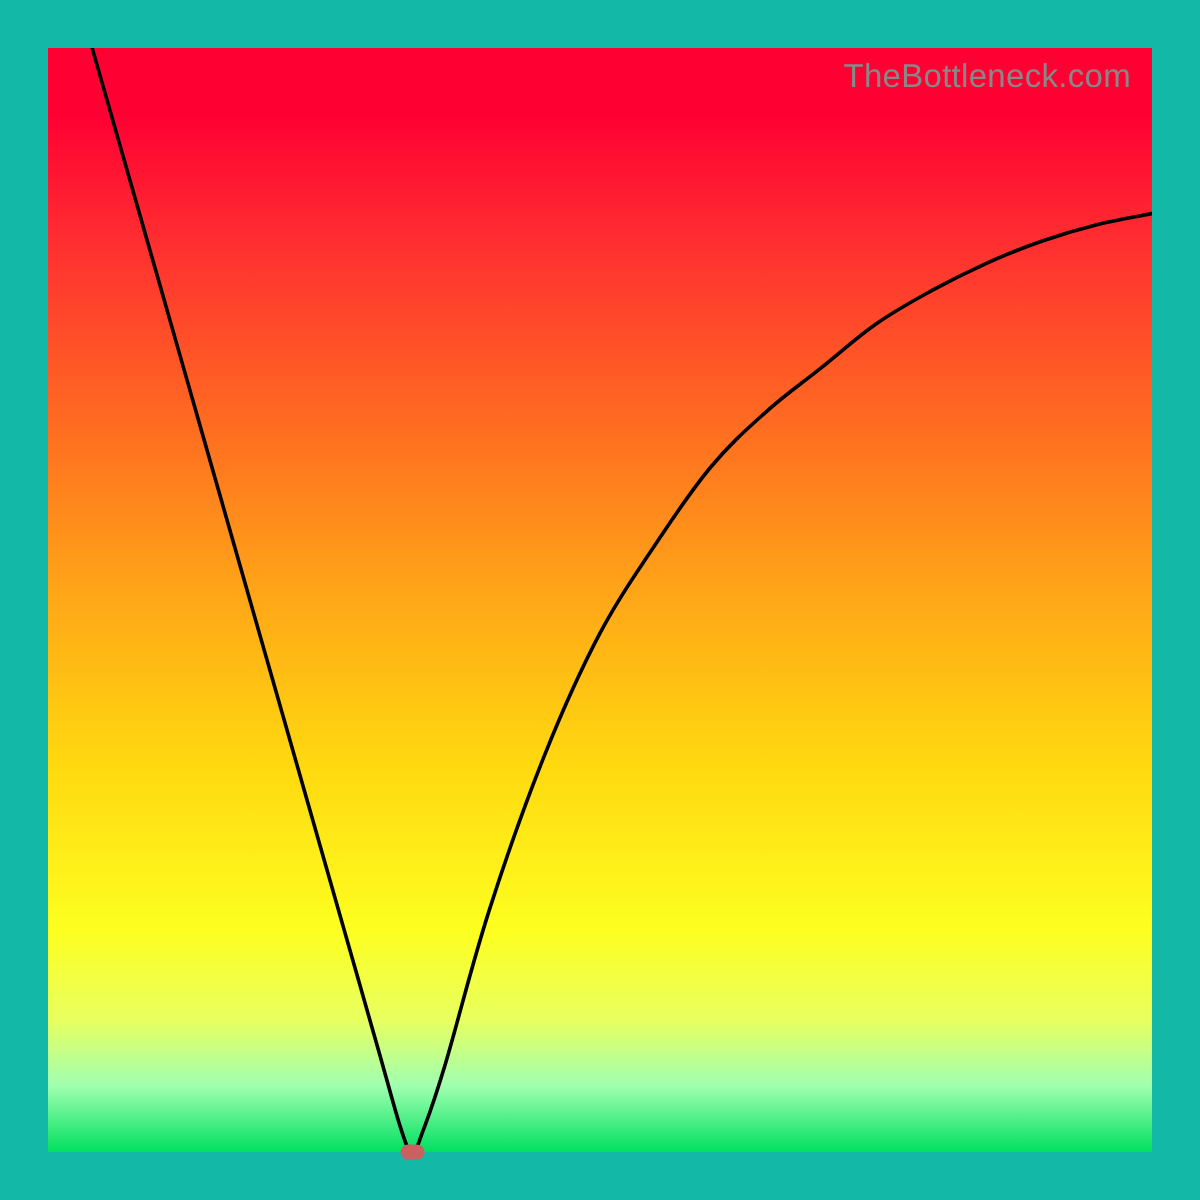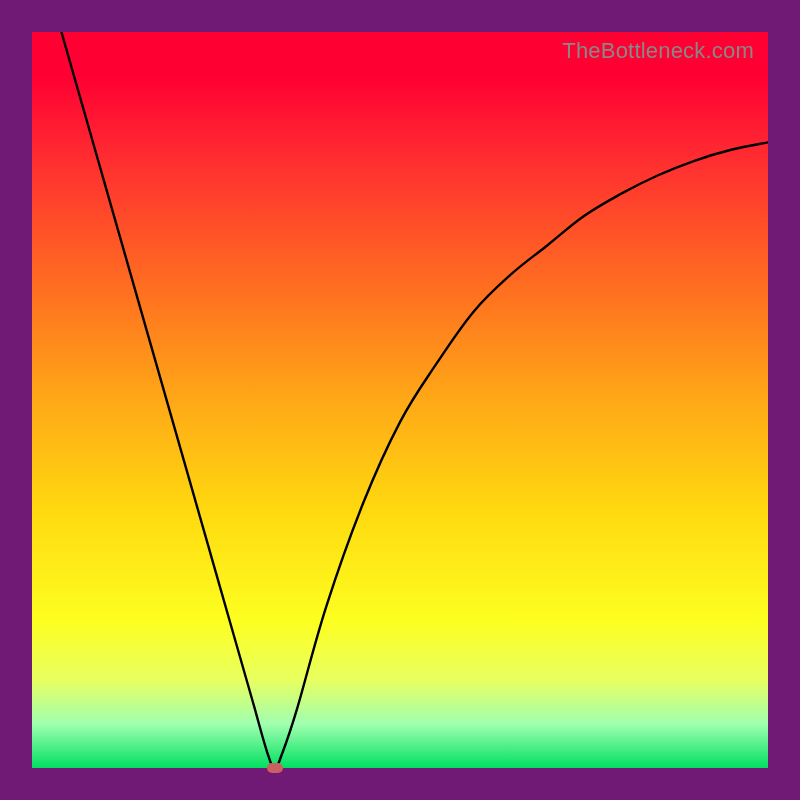--- a/index.html
+++ b/index.html
@@ -1,17 +1,17 @@
 <!DOCTYPE html>
 <html><head>
 <meta charset="utf-8">
 <style>
   * { margin: 0; padding: 0; box-sizing: border-box; }
   body { width: 800px; height: 800px; background: #000; position: relative; font-family: Arial, sans-serif; }
-  .outer { width: 800px; height: 800px; background: #701a75; position: relative; }
+  .outer { width: 800px; height: 800px; background: #14b8a6; position: relative; }
   .plot-area {
     position: absolute;
     left: 32px;
     top: 32px;
     width: 736px;
     height: 736px;
     background: linear-gradient(to bottom,
       #ff0033 0%,
       #ff0033 6%,
       #ff3030 18%,

